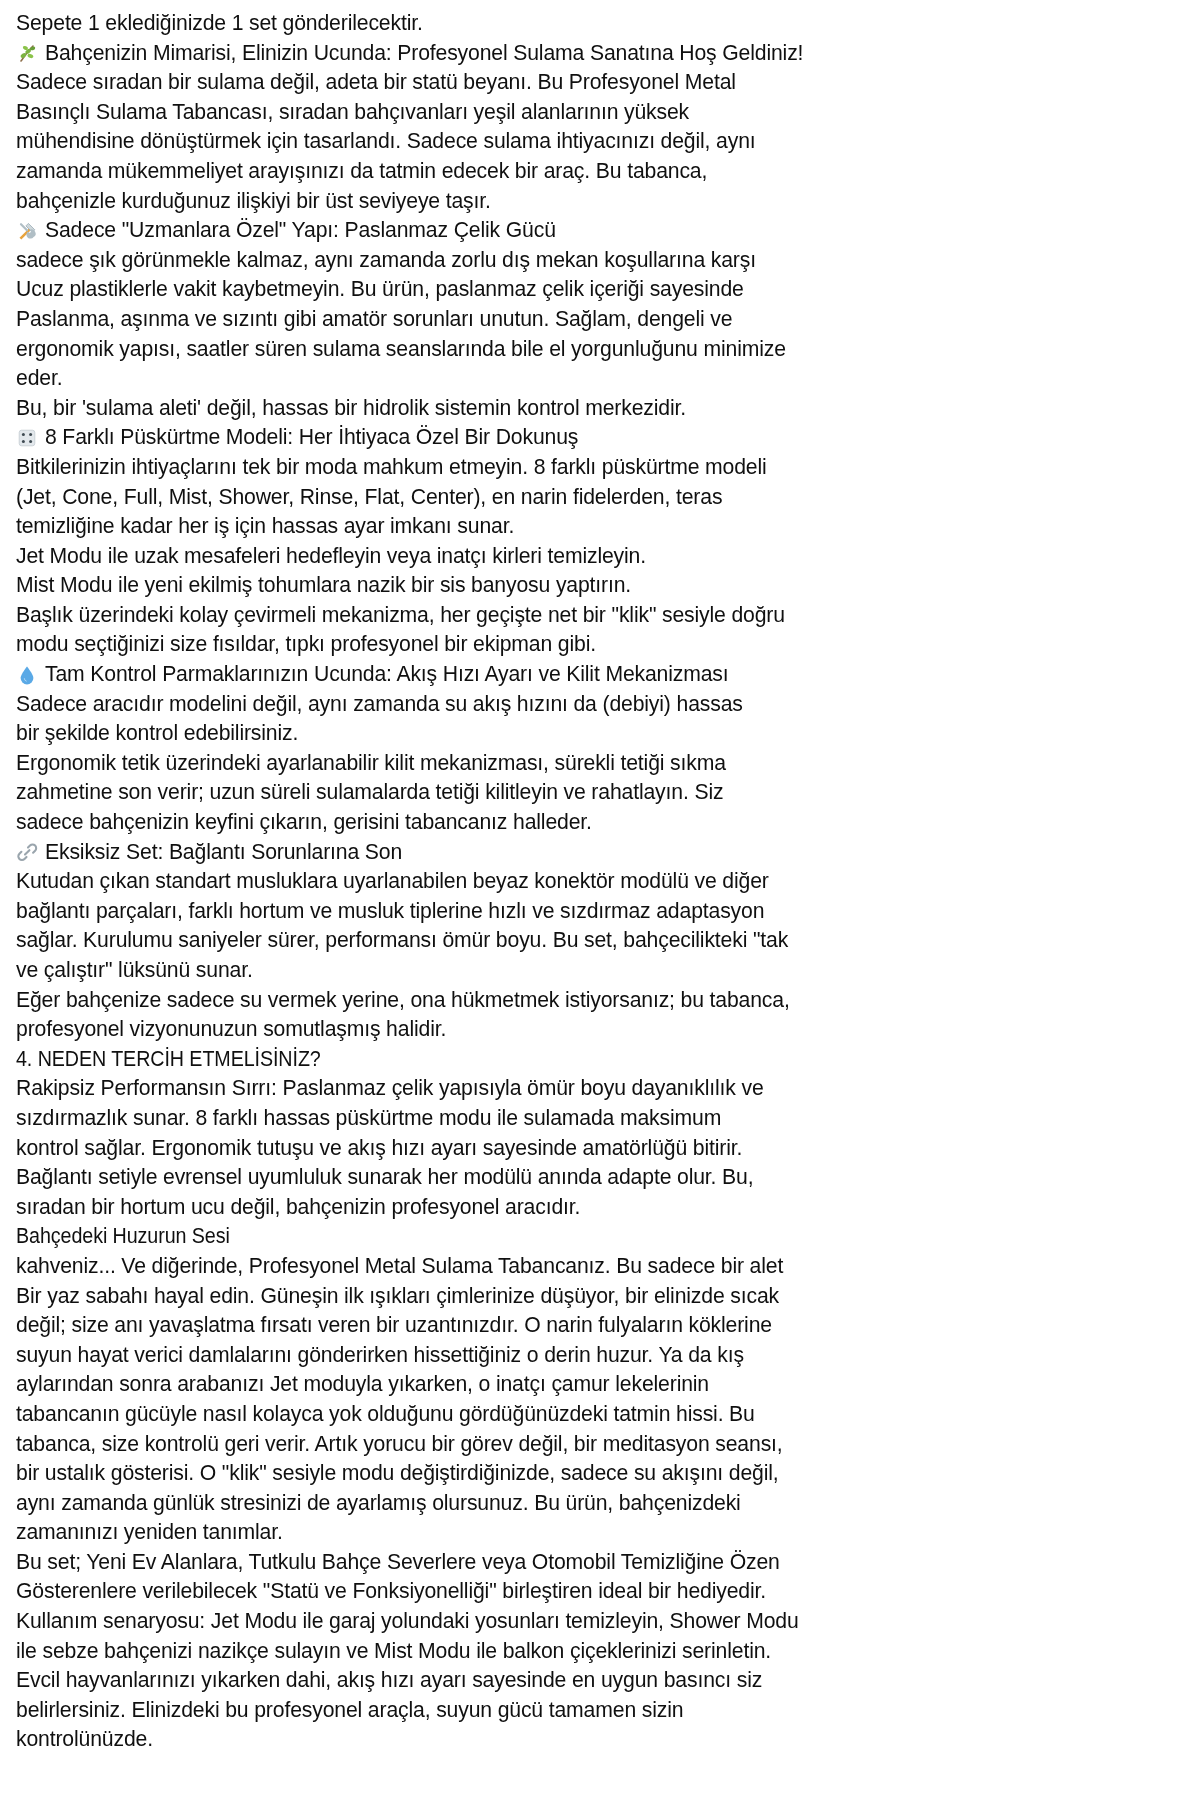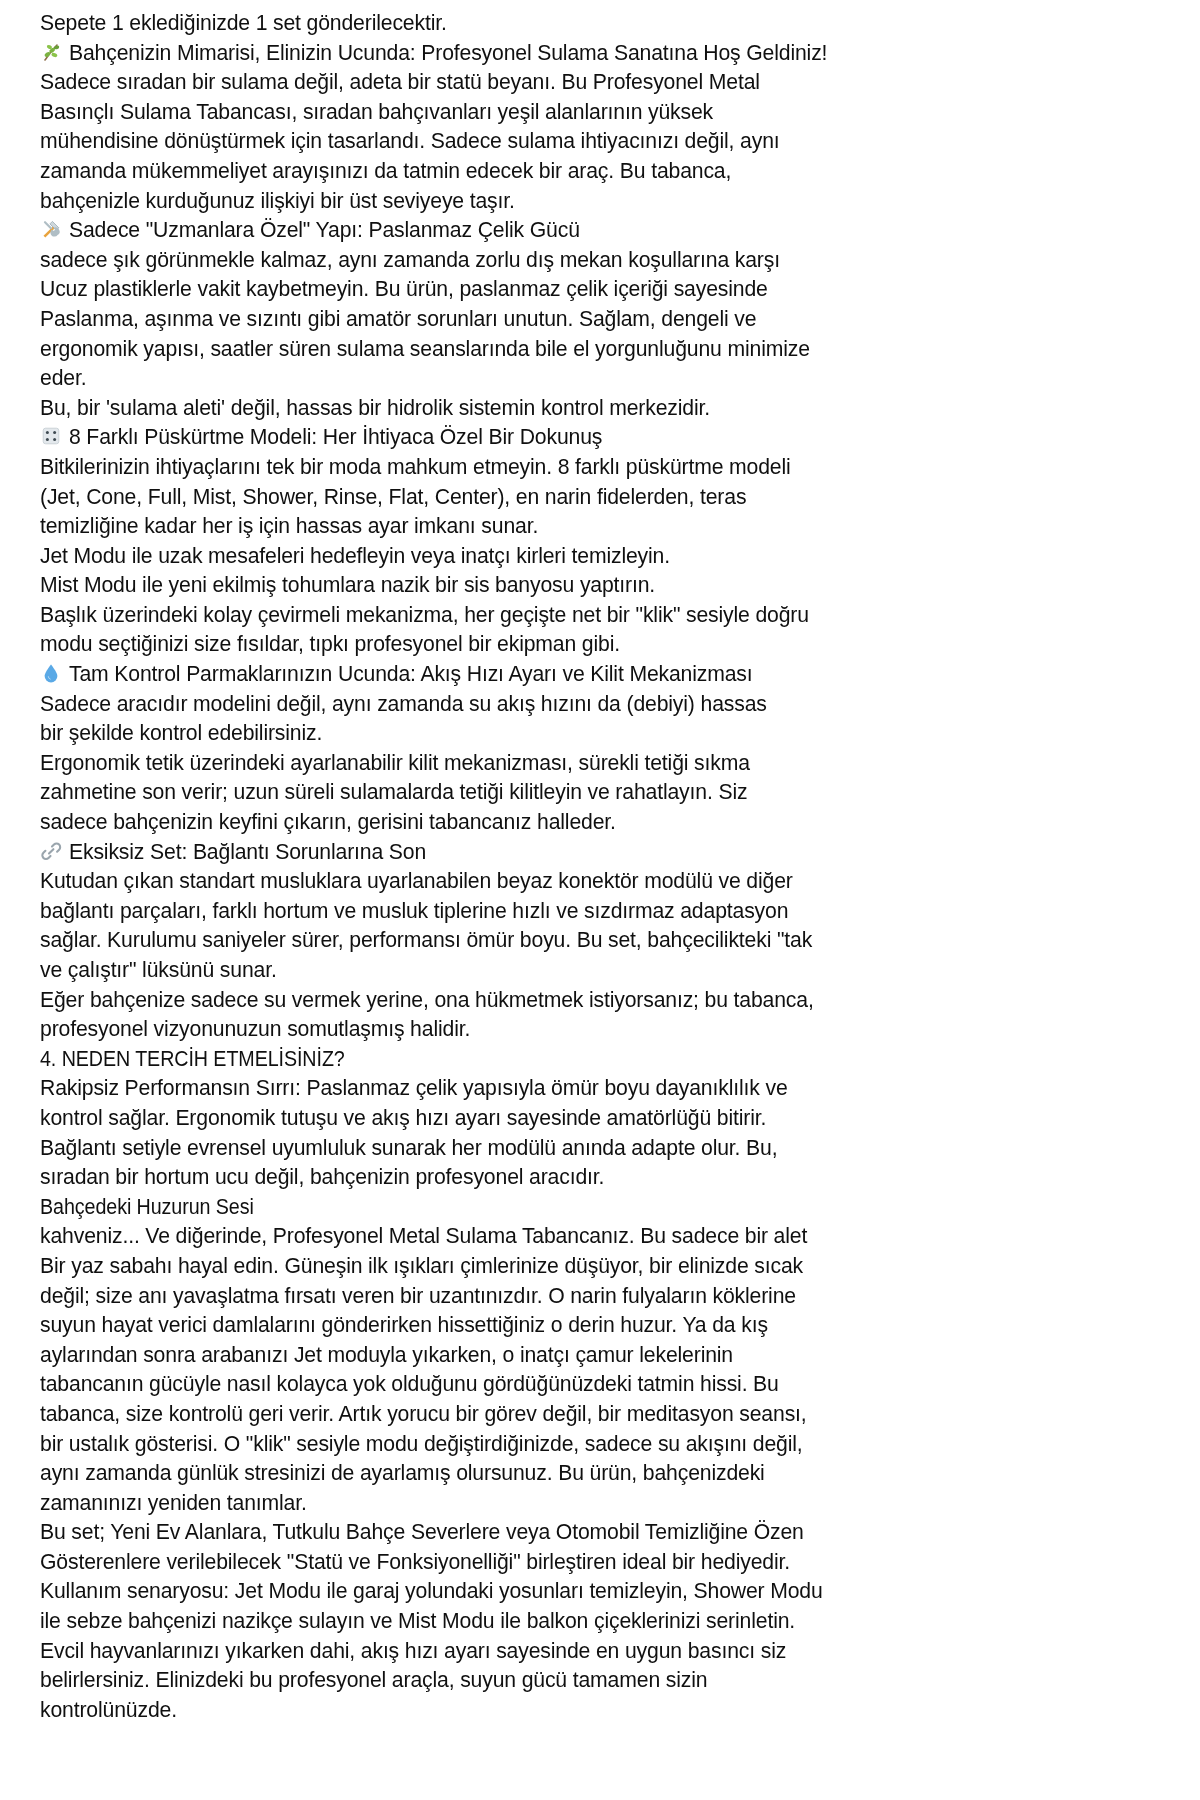--- a/index.html
+++ b/index.html
@@ -23,35 +23,34 @@
     box-sizing: border-box;
     padding: 8px 18px 0 16px;
     background: #ffffff;
   }
 
   .doc-body {
     font-size: 21.2px;
     line-height: 29.6px;
     letter-spacing: -0.15px;
     color: #101010;
-    margin-left: 24px;
   }
 
   
   .line {
     display: block;
     white-space: pre-wrap;
     word-break: normal;
     min-height: 29.6px;
   }
 
   
   .line.has-icon {
     display: flex;
-    align-items: flex-start;
+    align-items: center;
     gap: 7px;
   }
 
   .icon {
     flex: 0 0 auto;
     display: inline-block;
     width: 22px;
     height: 26px;
     position: relative;
     top: 3px;
@@ -133,20 +132,21 @@
             </g>
           </svg></span><span class="line-text">Eksiksiz Set: Bağlantı Sorunlarına Son</span></div>
       <div class="line">Kutudan çıkan standart musluklara uyarlanabilen beyaz konektör modülü ve diğer</div>
       <div class="line">bağlantı parçaları, farklı hortum ve musluk tiplerine hızlı ve sızdırmaz adaptasyon</div>
       <div class="line">sağlar. Kurulumu saniyeler sürer, performansı ömür boyu. Bu set, bahçecilikteki "tak</div>
       <div class="line">ve çalıştır" lüksünü sunar.</div>
       <div class="line">Eğer bahçenize sadece su vermek yerine, ona hükmetmek istiyorsanız; bu tabanca,</div>
       <div class="line">profesyonel vizyonunuzun somutlaşmış halidir.</div>
       <div class="line condensed">4. NEDEN TERCİH ETMELİSİNİZ?</div>
       <div class="line">Rakipsiz Performansın Sırrı: Paslanmaz çelik yapısıyla ömür boyu dayanıklılık ve</div>
+      <div class="line">sızdırmazlık sunar. 8 farklı hassas püskürtme modu ile sulamada maksimum</div>
       <div class="line">kontrol sağlar. Ergonomik tutuşu ve akış hızı ayarı sayesinde amatörlüğü bitirir.</div>
       <div class="line">Bağlantı setiyle evrensel uyumluluk sunarak her modülü anında adapte olur. Bu,</div>
       <div class="line">sıradan bir hortum ucu değil, bahçenizin profesyonel aracıdır.</div>
       <div class="line condensed">Bahçedeki Huzurun Sesi</div>
       <div class="line">kahveniz... Ve diğerinde, Profesyonel Metal Sulama Tabancanız. Bu sadece bir alet</div>
       <div class="line">Bir yaz sabahı hayal edin. Güneşin ilk ışıkları çimlerinize düşüyor, bir elinizde sıcak</div>
       <div class="line">değil; size anı yavaşlatma fırsatı veren bir uzantınızdır. O narin fulyaların köklerine</div>
       <div class="line">suyun hayat verici damlalarını gönderirken hissettiğiniz o derin huzur. Ya da kış</div>
       <div class="line">aylarından sonra arabanızı Jet moduyla yıkarken, o inatçı çamur lekelerinin</div>
       <div class="line">tabancanın gücüyle nasıl kolayca yok olduğunu gördüğünüzdeki tatmin hissi. Bu</div>

